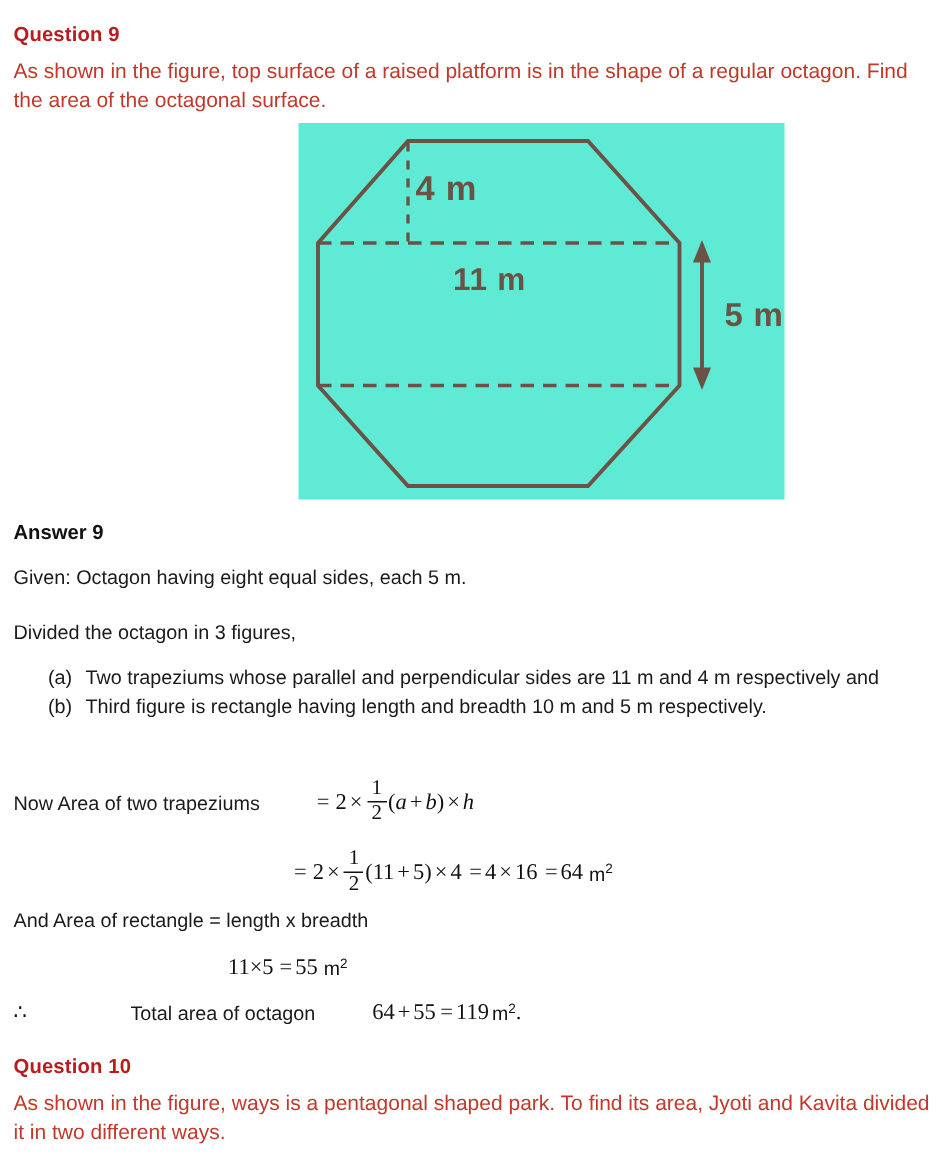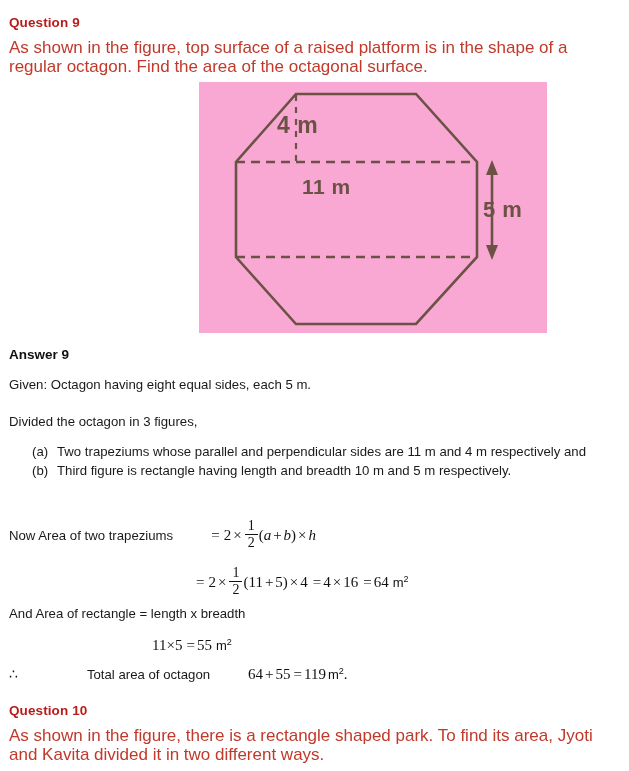--- a/index.html
+++ b/index.html
@@ -29,21 +29,21 @@
     font-size: 13.5px;
     font-weight: bold;
     color: #b91c1c;
     letter-spacing: 0.1px;
     white-space: nowrap;
   }
   .q-body {
     position: absolute;
     left: 9px;
     width: 612px;
-    font-size: 17px;
+    font-size: 14px;
     color: #c0392b;
     line-height: 19px;
   }
   .a-heading {
     position: absolute;
     left: 9px;
     font-size: 13.5px;
     font-weight: bold;
     color: #111111;
     white-space: nowrap;
@@ -130,23 +130,22 @@
     color: #1a1a1a;
   }
 
   
   .figure-box {
     position: absolute;
     left: 199px;
     top: 82px;
     width: 324px;
     height: 251px;
-    background: #f9a8d4;
+    background: #5eead4;
     overflow: hidden;
-    padding-left: 24px;
   }
   .figure-box svg { display: block; }
 </style>
 </head>
 <body>
 
 <div class="page">
 
   <div class="q-heading" style="top:15px;">Question 9</div>
 
@@ -262,15 +261,15 @@
       <span>119</span>
       <span class="unit" style="margin-left:2px;">
         <span>m</span><sup>2</sup>
       </span>
       <span>.</span>
     </span>
   </div>
 
   <div class="q-heading" style="top:703px;">Question 10</div>
 
-  <div class="q-body" style="top:726px;">As shown in the figure, there is a rectangle shaped park. To find its area, Jyoti and Kavita divided it in two different ways.</div>
+  <div class="q-body" style="top:726px;">As shown in the figure, ways is a pentagonal shaped park. To find its area, Jyoti and Kavita divided it in two different ways.</div>
 
 </div>
 
 </body></html>

